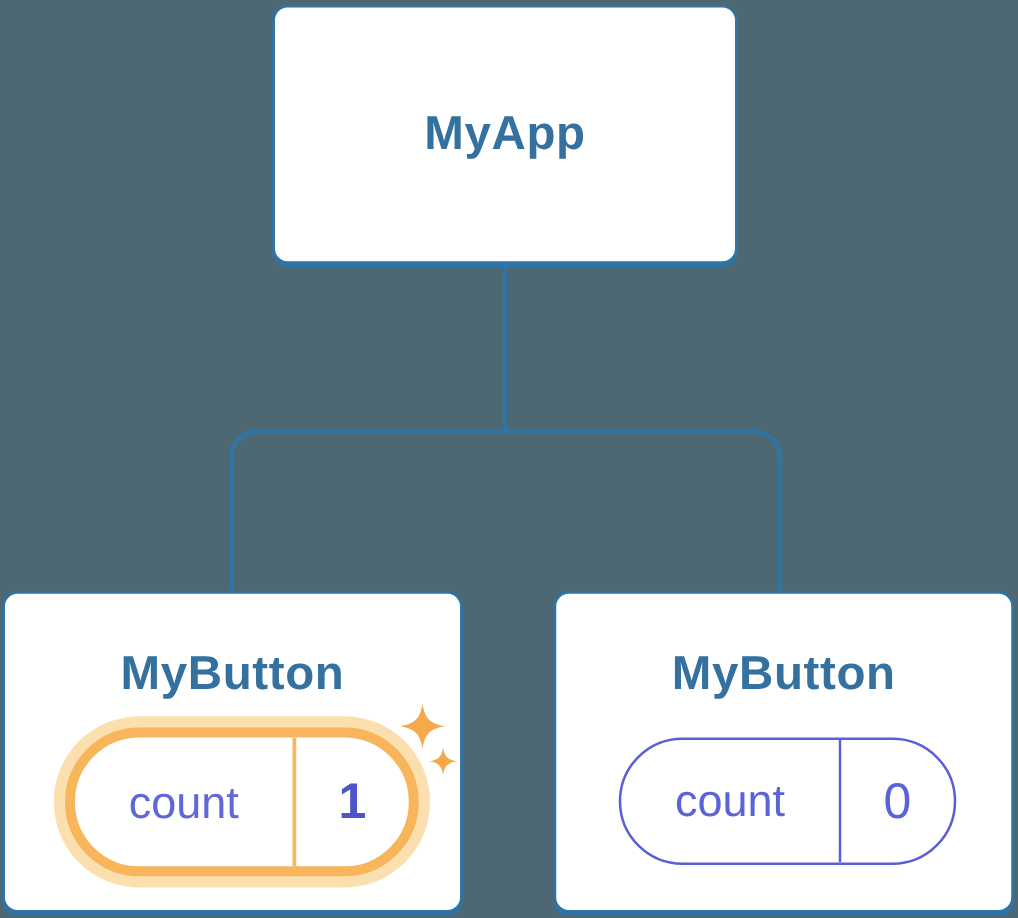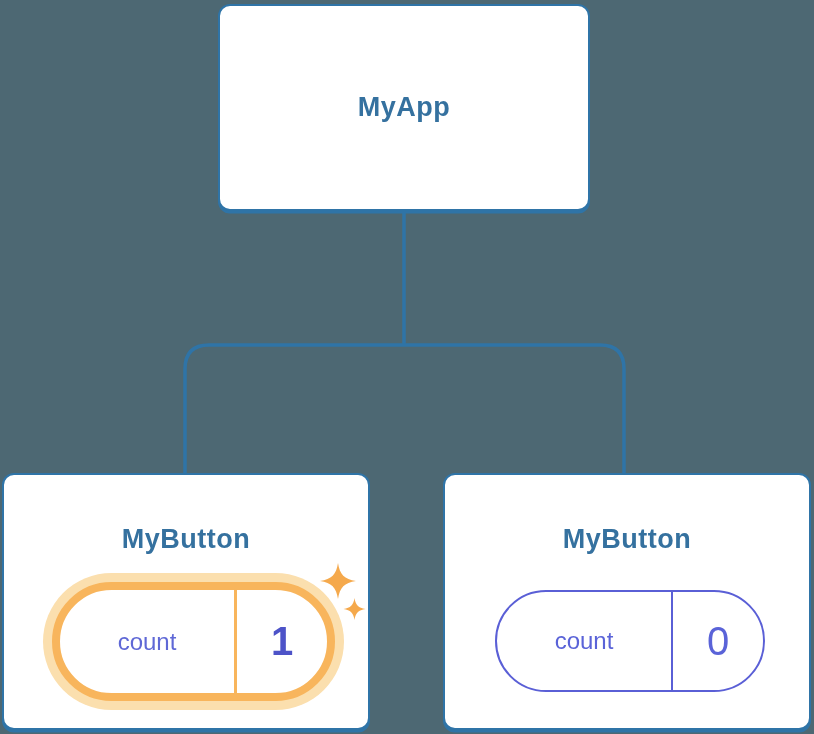--- a/index.html
+++ b/index.html
@@ -55,21 +55,21 @@
     justify-content: center;
   }
   .card-child {
     top: 473px;
     width: 368px; height: 257px; text-decoration: underline;
   }
   .card-left  { left: 2px; }
   .card-right { left: 443px; }
   .card-title {
     color: var(--title-text);
-    font-size: 27px;
+    font-size: 38px;
     font-weight: bold;
     letter-spacing: 0.5px;
     white-space: nowrap;
   }
   .child-title {
     position: absolute;
     left: 0; right: 0;
     top: 40px;
     text-align: center;
     line-height: 48px;
@@ -92,21 +92,21 @@
     left: 50px; top: 115px;
     width: 270px; height: 102px;
     border: 2px solid var(--state-border);
   }
   .pill-label, .pill-value {
     display: flex;
     align-items: center;
     justify-content: center;
     white-space: nowrap;
   }
-  .pill-label { flex: 1 1 auto; font-size: 24px; }
+  .pill-label { flex: 1 1 auto; font-size: 36px; }
   .pill-value { flex: 0 0 90px; font-size: 40px; }
   .pill-highlight .pill-label { color: var(--state-text); }
   .pill-highlight .pill-value { color: var(--state-value-text); font-weight: bold; }
   .pill-plain .pill-label,
   .pill-plain .pill-value { color: var(--state-text-plain); }
   .pill-divider { flex: 0 0 auto; }
   .pill-highlight .pill-divider { width: 3px; background: var(--highlight-ring); }
   .pill-plain .pill-divider { width: 2px; background: var(--state-border); }
   .sparkles {
     position: absolute;

